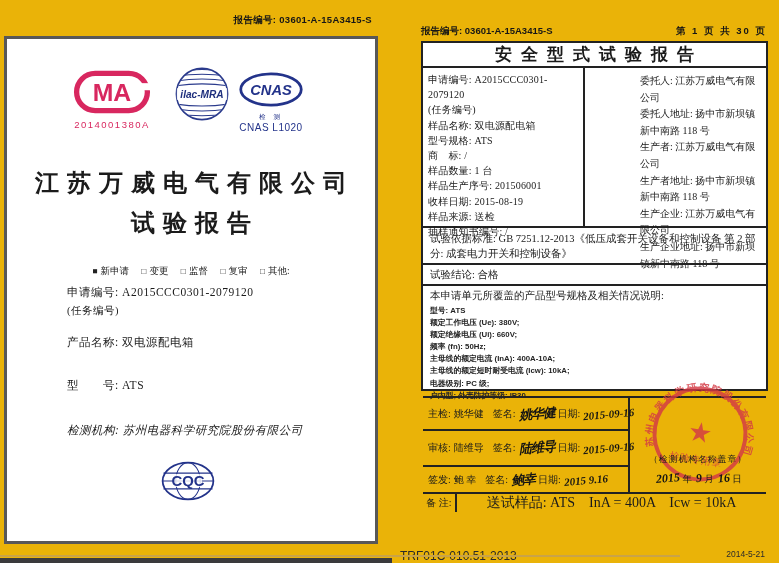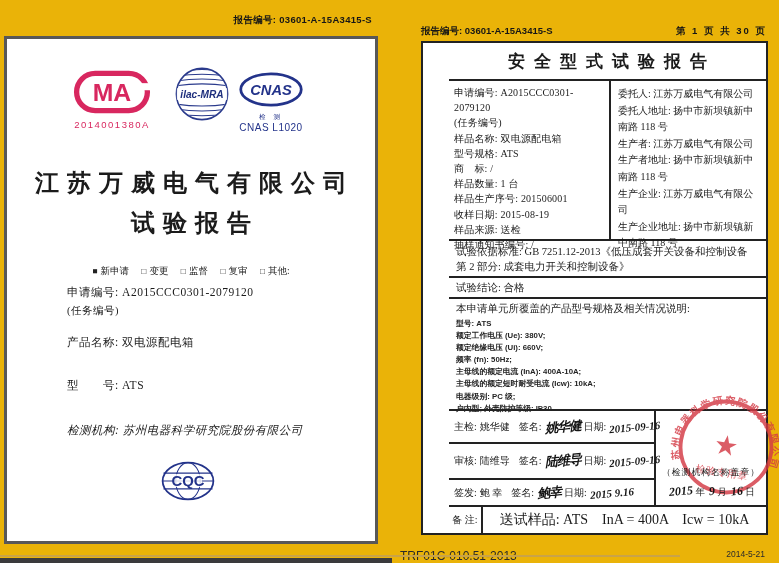--- a/index.html
+++ b/index.html
@@ -34,27 +34,27 @@
   .f-row4 { margin-top:30px;font-style:italic; }
 
   .cqc { position:absolute; left:153px; top:420px; }
 
   
   .rp-reportline { position:absolute; left:421px; top:25px;
     font-family:"Liberation Sans", sans-serif; font-size:9.5px; font-weight:bold; color:#161616; }
   .rp-pageinfo { position:absolute; right:12px; top:25px;
     font-family:"Liberation Sans", sans-serif; font-size:9.5px; font-weight:bold; color:#161616; letter-spacing:2px; }
 
-  .rtable { position:absolute; left:421px; top:41px; width:347px; height:494px;
-    border:2px solid #222; background:#fff; display:flex; flex-direction:column;padding-left:26px; }
+  .rtable { position:absolute; left:421px; top:41px; width:347px; height:350px;
+    border:2px solid #222; background:#fff; display:flex; flex-direction:column; }
   .r-title { height:38px; display:flex; align-items:center; justify-content:center;
     font-size:17px; font-weight:bold; letter-spacing:9px; padding-left:9px; border-bottom:2px solid #222; }
   .r-info { height:160px; display:flex; border-bottom:2px solid #222; }
   .r-info-left { width:162px; border-right:2px solid #222; padding:4px 5px; font-size:10px; line-height:15.2px; letter-spacing:.2px; }
-  .r-info-right { flex:1; padding:5px 7px; font-size:10px; line-height:16.6px; }
+  .r-info-right { flex:1; padding:5px 7px; font-size:10px; line-height:16.6px;margin-left:48px; }
   .r-standards { height:37px; padding:3px 7px; font-size:10.5px; line-height:15px; border-bottom:2px solid #222; }
   .r-conclusion { height:21px; padding:3px 7px; font-size:10.5px; border-bottom:2px solid #222; }
   .r-coverage { height:112px; padding:3px 7px; border-bottom:2px solid #222; }
   .cov-head { font-size:10.5px; margin-bottom:2px; }
   .spec-line { font-size:7.8px; line-height:12.1px; font-weight:bold; font-family:"Liberation Sans", sans-serif; color:#242424; }
 
   .r-sig { height:96px; display:flex; border-bottom:2px solid #222; }
   .sig-left { width:207px; border-right:2px solid #222; display:flex; flex-direction:column; }
   .sig-row { display:flex; align-items:center; padding:0 5px; font-size:10px; gap:3px; white-space:nowrap; }
   .sig-left div.sig-row:nth-of-type(1) { height:33px; border-bottom:2px solid #222; }

